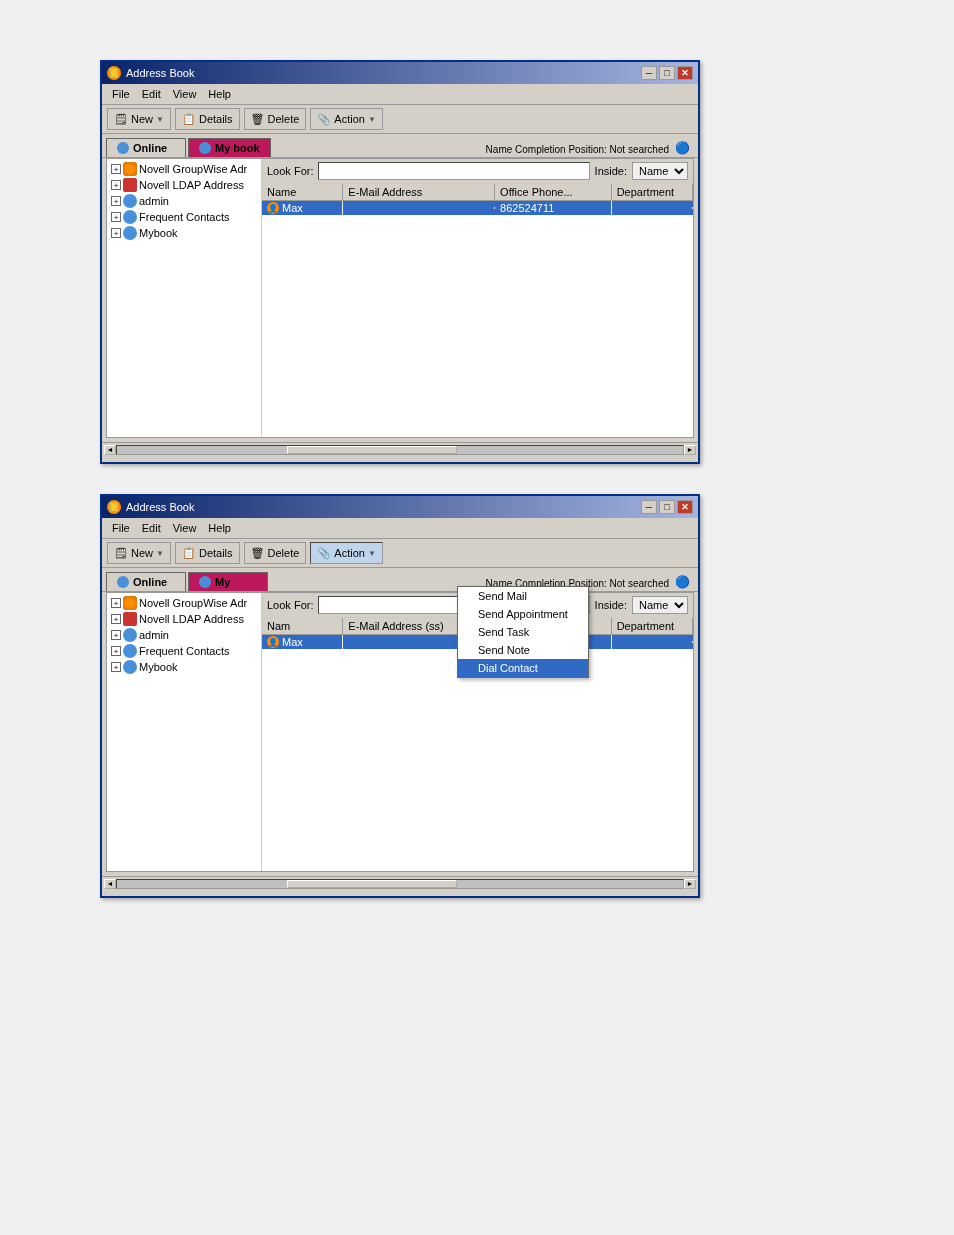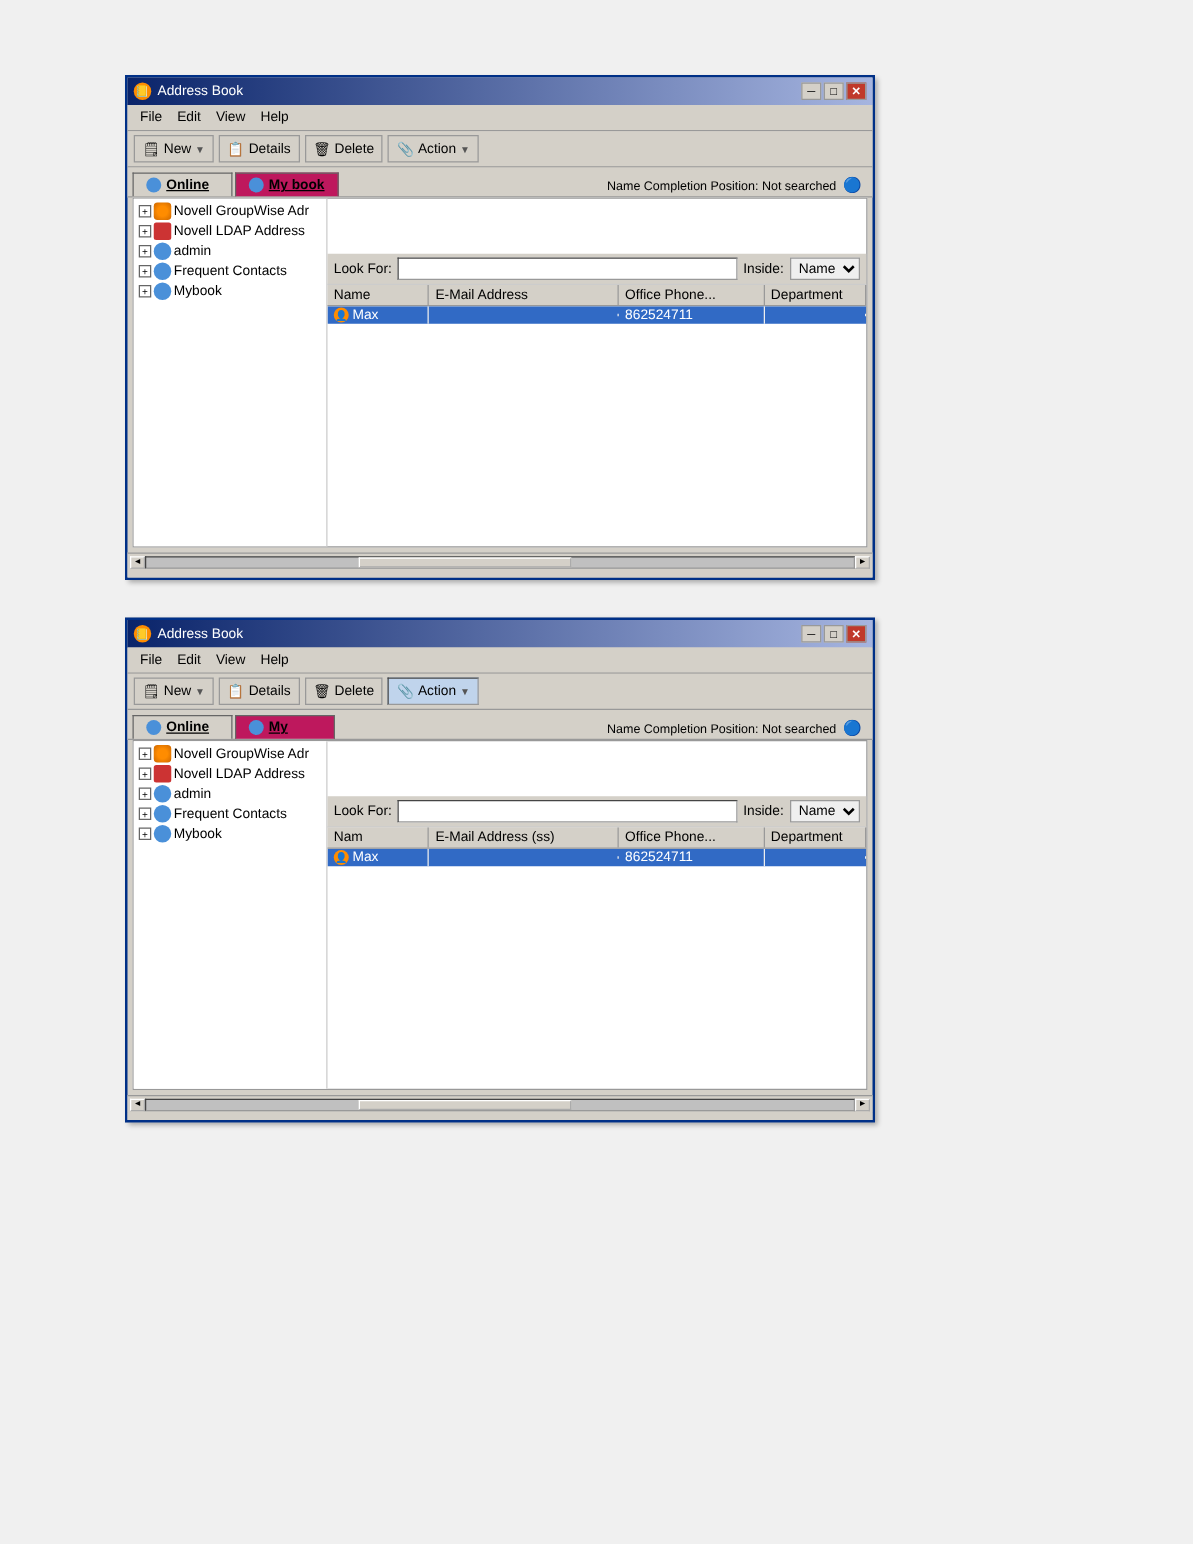--- a/index.html
+++ b/index.html
@@ -122,21 +122,20 @@
       align-items: center;
       gap: 4px;
       padding: 3px 10px;
       border: 1px solid #999;
       border-bottom: none;
       background: #d4d0c8;
       font-size: 11px;
       cursor: pointer;
       font-weight: bold;
       min-width: 80px;
-      text-decoration: underline;
     }
     .tab-online {
       background: #d4d0c8;
       border-color: #666;
     }
     .tab-mybook {
       background: #be185d;
       border-color: #666;
     }
     .tab-row-right {
@@ -157,21 +156,20 @@
       width: 155px;
       background: #fff;
       border-right: 1px solid #ccc;
       overflow-y: auto;
       padding: 2px;
     }
     .right-panel {
       flex: 1;
       display: flex;
       flex-direction: column;
-      margin-top: 44px;
     }
     .search-row {
       display: flex;
       align-items: center;
       padding: 3px 5px;
       gap: 5px;
       border-bottom: 1px solid #ccc;
       background: #d4d0c8;
     }
     .search-label {
@@ -519,20 +517,27 @@
           <span class="toolbar-btn-icon">🗑</span>
           <span>Delete</span>
         </button>
         <button class="toolbar-btn" style="background:#c0d4ec;border:1px inset #999;">
           <span class="toolbar-btn-icon">📎</span>
           <span>Action</span>
           <span class="toolbar-dropdown-arrow">▼</span>
         </button>
       </div>
 
+      <div class="dropdown-menu" style="position:absolute;top:90px;left:355px;z-index:200;">
+        <div class="dropdown-item">Send Mail</div>
+        <div class="dropdown-item">Send Appointment</div>
+        <div class="dropdown-item">Send Task</div>
+        <div class="dropdown-item">Send Note</div>
+        <div class="dropdown-item selected-menu">Dial Contact</div>
+      </div>
 
       <div class="tab-row-full">
         <div class="tabs-left">
           <div class="tab tab-online">
             <span class="book-icon" style="background:#4a90d9;width:12px;height:12px;border-radius:50%;"></span>
             <span>Online</span>
           </div>
           <div class="tab tab-mybook">
             <span class="book-icon" style="background:#4a90d9;width:12px;height:12px;border-radius:50%;"></span>
             <span>My</span>

